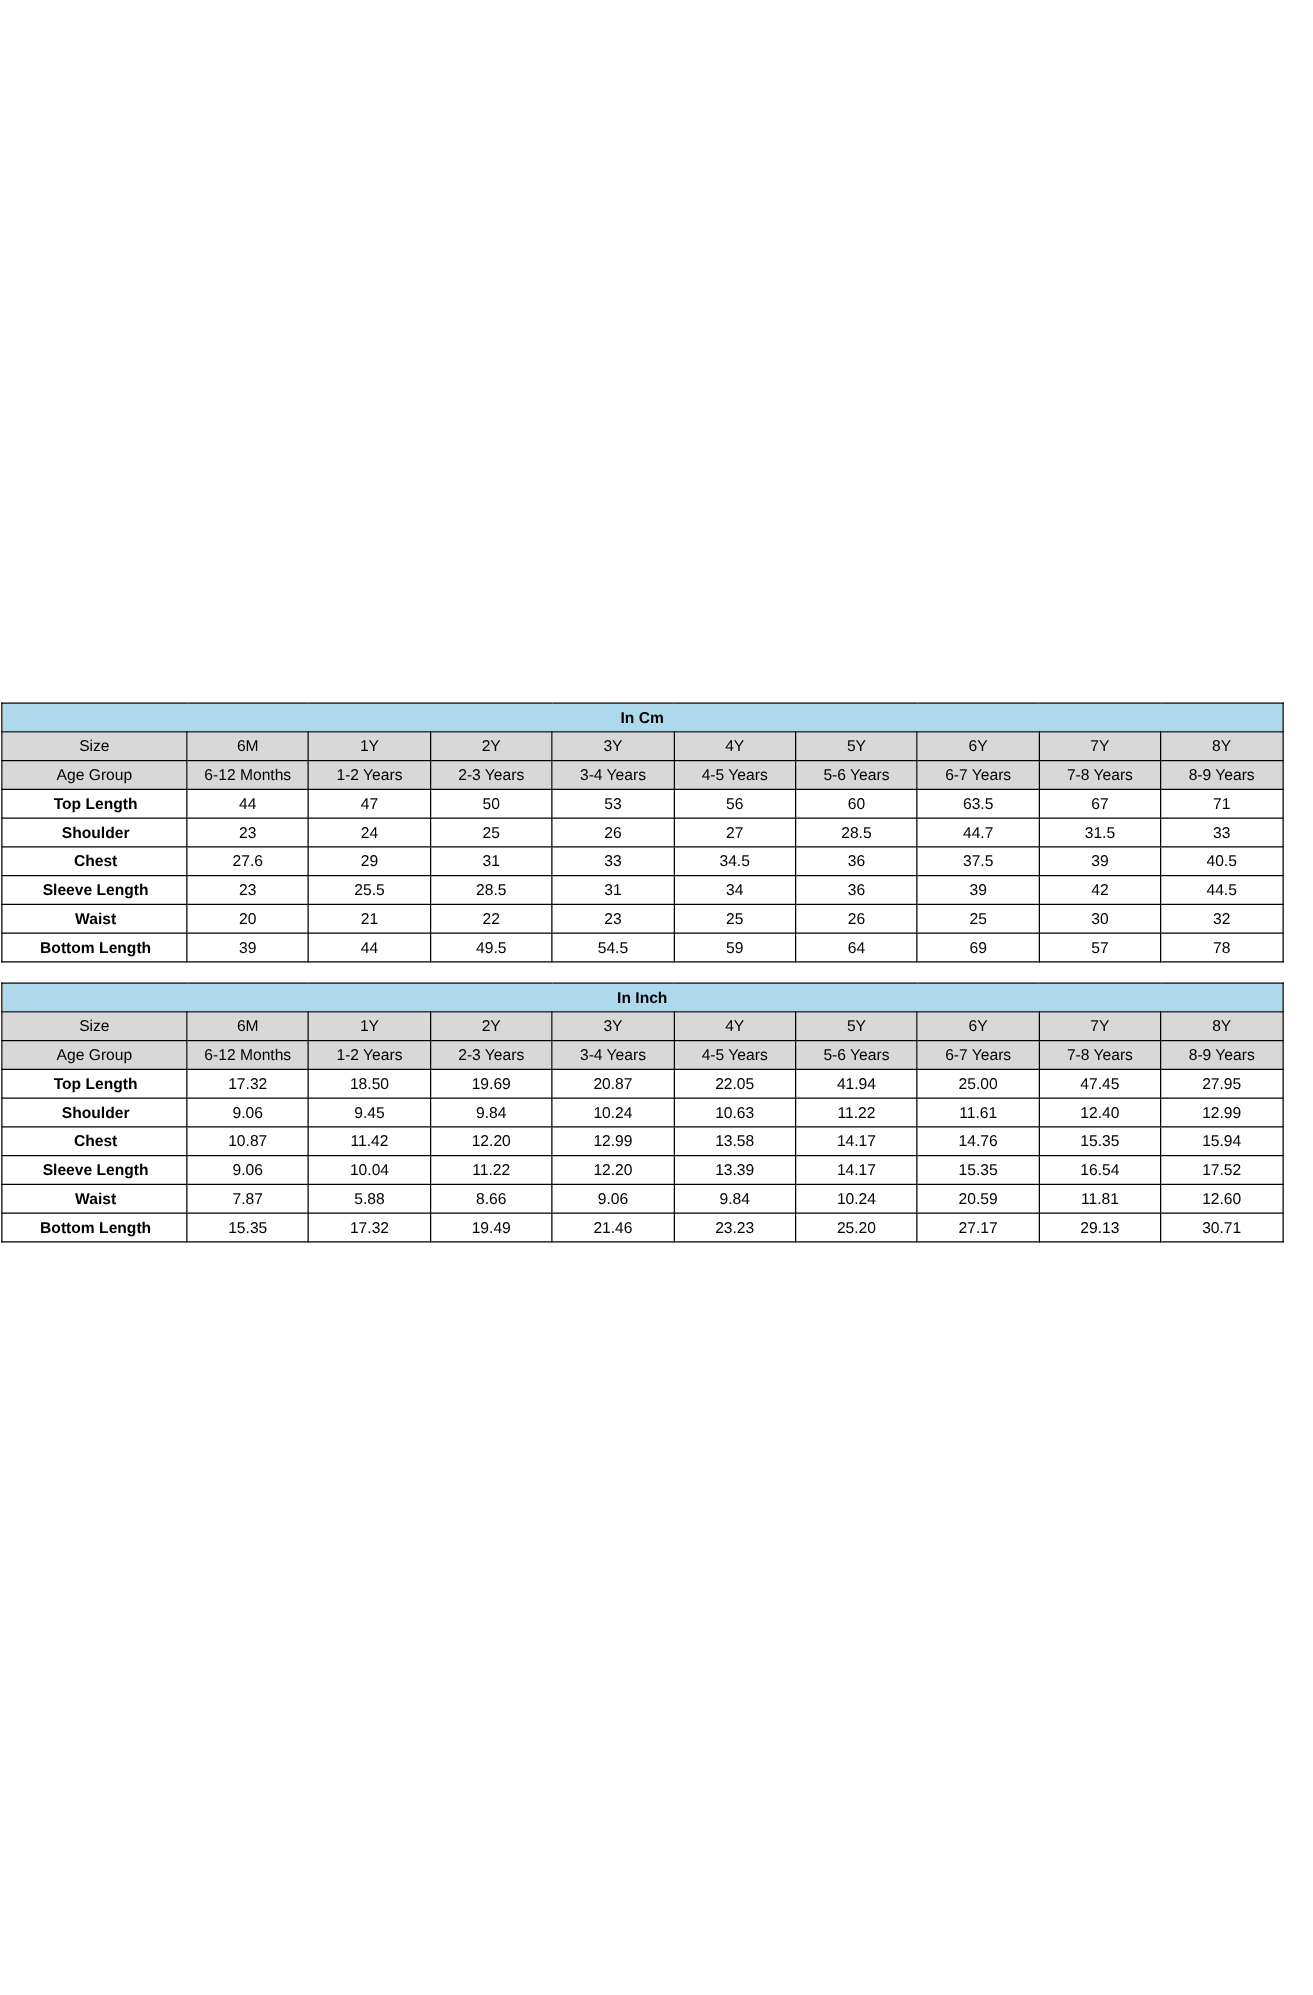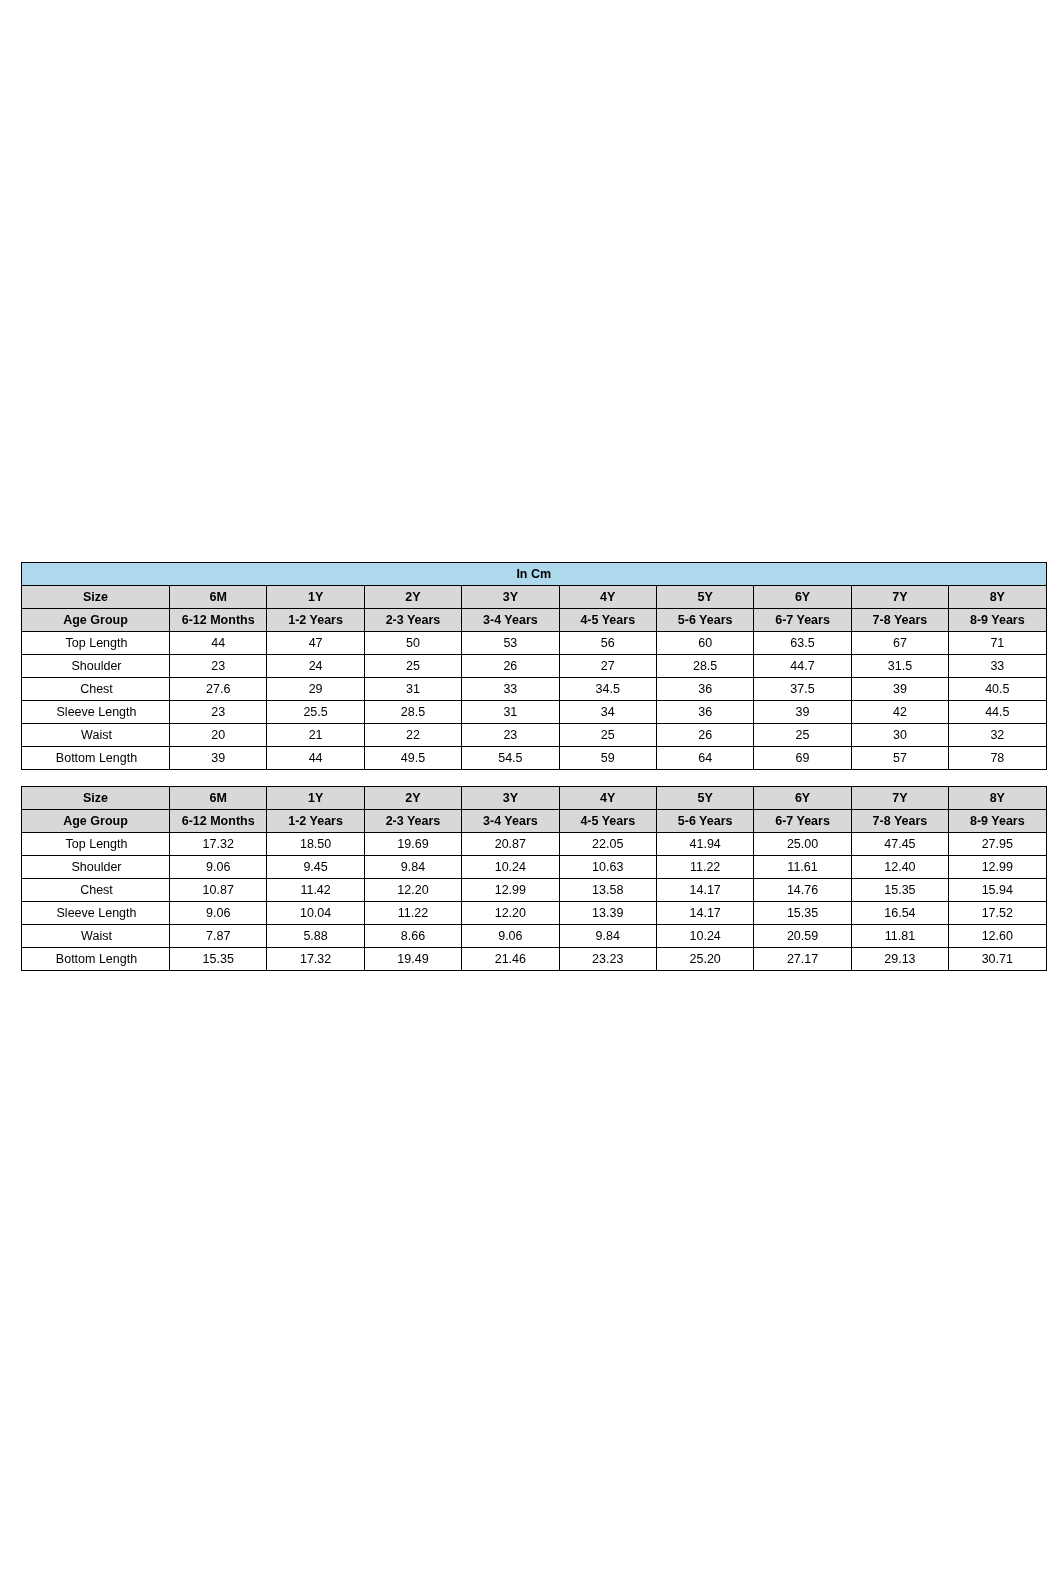--- a/index.html
+++ b/index.html
@@ -16,21 +16,21 @@
   }
   .page {
     position: absolute;
     left: 0;
     top: 0;
     width: 1050px;
     height: 1596px;
   }
   .tables-wrap {
     position: absolute;
-    left: 21px;
+    left: 1px;
     top: 562px;
     width: 1025px;
   }
   table.size-table {
     border-collapse: collapse;
     table-layout: fixed;
     width: 1025px;
     font-size: 12.5px;
   }
   table.size-table td {
@@ -44,25 +44,25 @@
     overflow: hidden;
   }
   .unit-banner td {
     background: #aed9ec !important;
     font-weight: bold;
     font-size: 12.5px;
     height: 23px;
   }
   .hdr td {
     background: #d8d8d8 !important;
-    font-weight: bold;
+    font-weight: normal;
   }
   .rowlabel {
     text-align: left;
-    font-weight: normal;
+    font-weight: bold;
     padding-left: 5px !important;
   }
   .spacer {
     height: 16px;
   }
   col.c0 { width: 148px; }
   col.cx { width: 97.4px; }
 </style>
 </head>
 <body>
@@ -193,20 +193,23 @@
             <col class="cx">
             <col class="cx">
             <col class="cx">
             <col class="cx">
             <col class="cx">
             <col class="cx">
             <col class="cx">
             <col class="cx">
           </colgroup>
           <tbody>
+            <tr class="unit-banner">
+              <td colspan="10">In Inch</td>
+            </tr>
             <tr class="hdr">
               <td>Size</td>
               <td>6M</td>
               <td>1Y</td>
               <td>2Y</td>
               <td>3Y</td>
               <td>4Y</td>
               <td>5Y</td>
               <td>6Y</td>
               <td>7Y</td>

